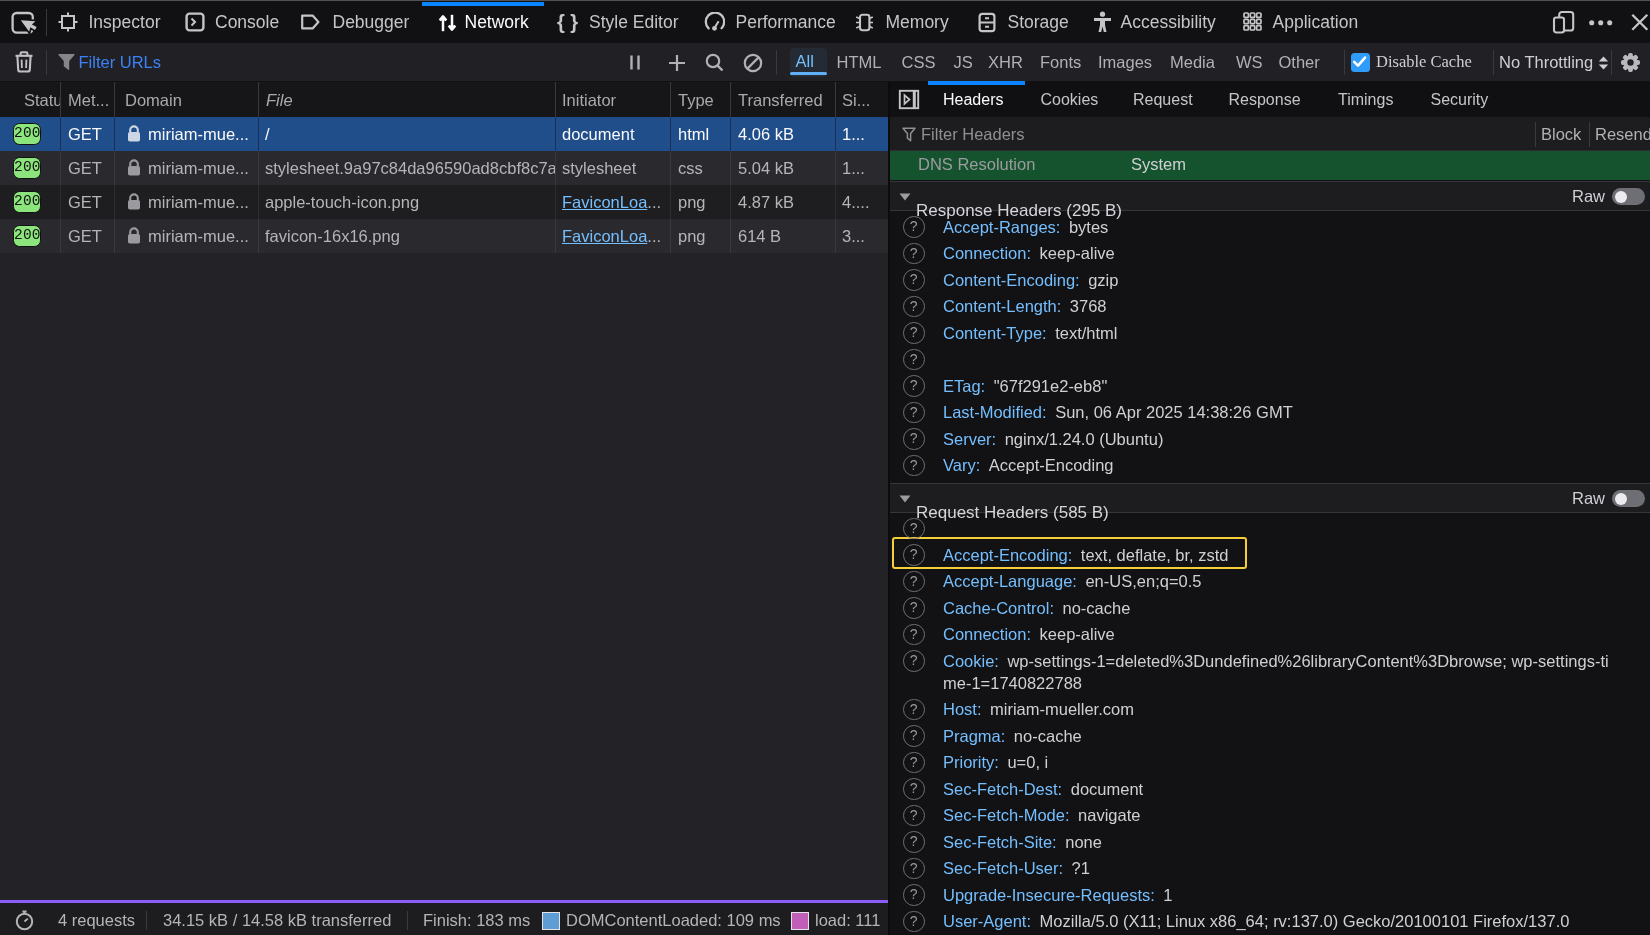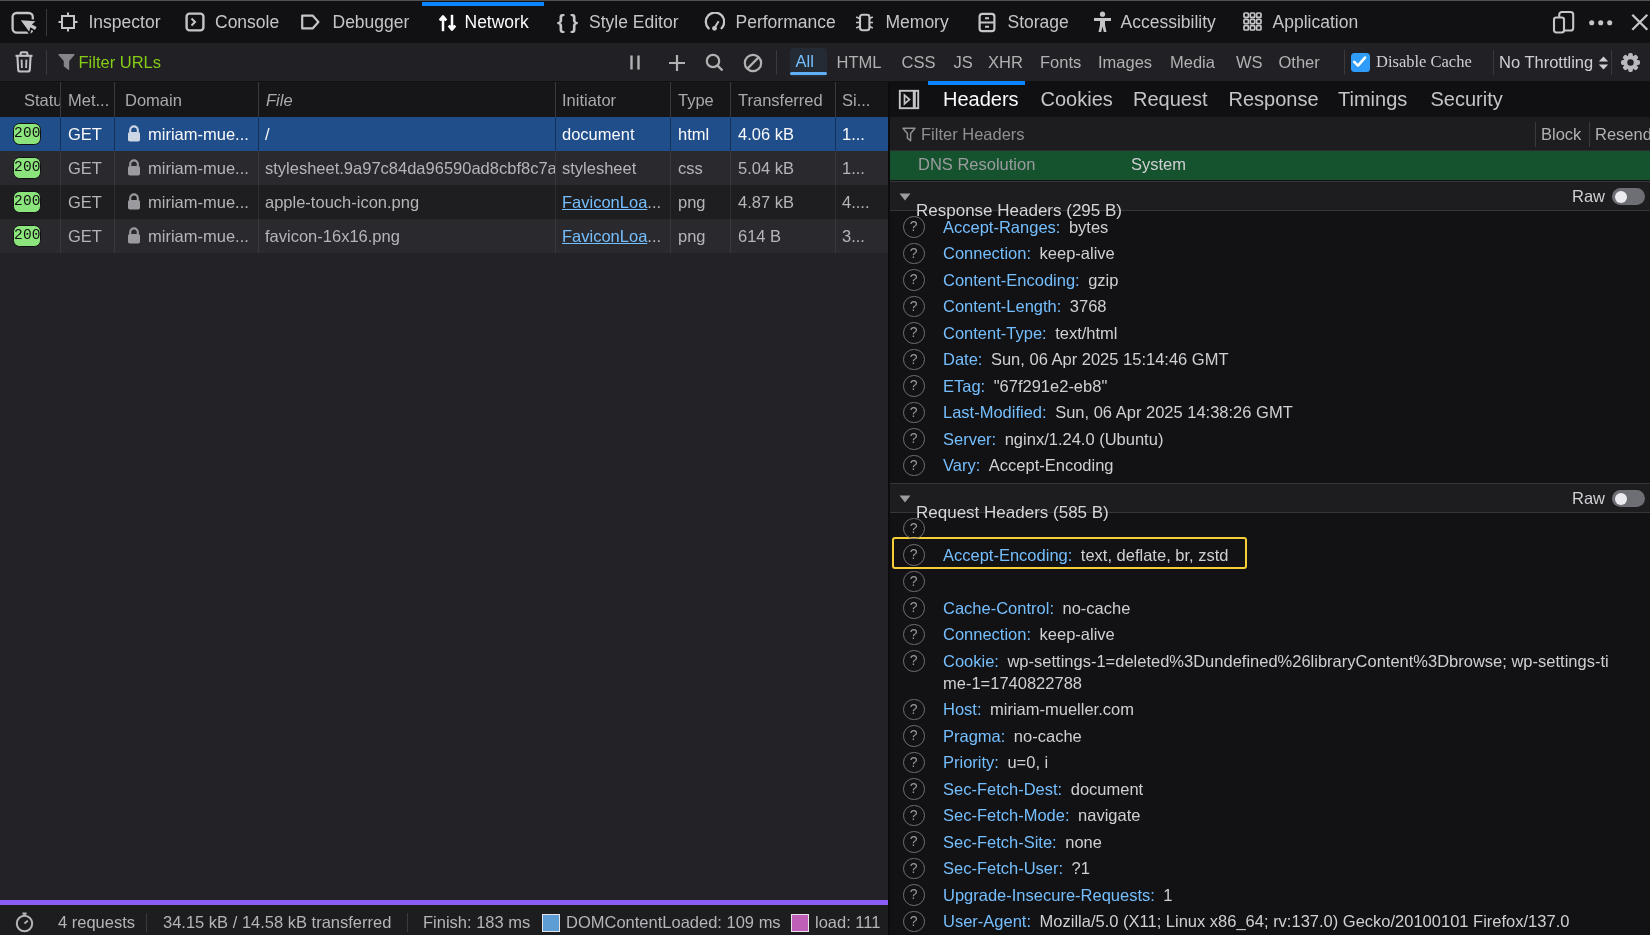--- a/index.html
+++ b/index.html
@@ -36,29 +36,29 @@
 .nrow { position:absolute; left:0; width:888px; height:34px; color:#b5b5b9; }
 .nrow .c { position:absolute; top:0; height:34px; line-height:34px; white-space:nowrap; overflow:hidden; border-right:1px solid rgba(255,255,255,0.07); }
 .r-light { background:#2a2a2e; }
 .r-dark { background:#1e1e21; }
 .r-sel { background:#204e8a; color:#f9f9fa; }
 .r-sel .c { border-right-color:rgba(10,16,28,0.45); }
 .badge { position:absolute; left:13px; top:6px; width:28px; height:22px; line-height:19.5px; text-align:center; background:#8be47c; border:1.5px solid #111; border-radius:6.5px; color:#111; font-family:"Liberation Mono", monospace; font-size:14.5px; letter-spacing:0.2px; }
 .link { color:#75bfff; text-decoration:underline; }
 .lock { position:absolute; left:11px; top:8px; }
 
-#statusbar { position:absolute; left:0; top:818px; width:888px; height:35px; background:#1d1d20; border-top:5px solid #8b5cf6; color:#b4b4b9; }
+#statusbar { position:absolute; left:0; top:818px; width:888px; height:35px; background:#1d1d20; border-top:3px solid #8b5cf6; color:#b4b4b9; }
 #statusbar .txt { position:absolute; top:0; height:34px; line-height:34px; white-space:nowrap; }
 .sb-sep { position:absolute; top:8px; width:1px; height:19px; background:#3a3a3e; }
 .sq { position:absolute; top:8.5px; width:18px; height:18px; border:1.5px solid #e4e4e8; }
 
 
 #right { position:absolute; left:888px; top:82px; width:762px; height:853px; background:#121214; border-left:2px solid #0c0c0d; }
 #sidetabs { position:absolute; left:0; top:0; width:760px; height:35px; background:#101012; color:#c5c5c9; }
-#sidetabs .txt { position:absolute; top:0; height:35px; line-height:35px; font-size:20px; white-space:nowrap; }
+#sidetabs .txt { position:absolute; top:0; height:35px; line-height:35px; font-size:16px; white-space:nowrap; }
 #hline { position:absolute; left:38px; top:-1px; width:97px; height:4px; background:#0a84ff; }
 #filterrow { position:absolute; left:0; top:35px; width:760px; height:34px; background:#1d1d20; border-bottom:1px solid #2c2c30; color:#8f8f94; }
 #filterrow .txt { position:absolute; top:0; height:34px; line-height:34px; white-space:nowrap; }
 #summary { position:absolute; left:0; top:69px; width:760px; height:29px; background:#14532d; color:#9b9ba0; }
 #summary .txt { position:absolute; top:0; height:28px; line-height:26px; }
 .secbar { position:absolute; left:0; width:760px; height:30px; background:#1d1d20; border-top:1px solid #35353a; border-bottom:1px solid #35353a; color:#d5d5da; font-size:17px; }
 .secbar .txt { position:absolute; left:26px; top:0; height:28px; line-height:28px;margin-top:15px; }
 .secbar svg { position:absolute; left:9px; top:11px; }
 .raw { position:absolute; right:45px; top:0; height:28px; line-height:28px; color:#cfcfd4; font-size:16.5px; }
 .toggle { position:absolute; right:5px; top:6px; width:33px; height:17px; background:#6e6e75; border-radius:9px; }
@@ -193,21 +193,21 @@
       <path d="M3.4 5 L4.2 18.6 A2 2 0 0 0 6.2 20.5 H13.8 A2 2 0 0 0 15.8 18.6 L16.6 5"></path>
       <path d="M7.6 8.6 L7.9 17 M12.4 8.6 L12.1 17" stroke-width="1.8"></path>
     </svg>
   </div>
   <div class="vsep" style="left:45.5px;"></div>
   <div class="ic" style="left:58px; top:10px;">
     <svg width="17" height="19" viewBox="0 0 17 19" fill="#85858a" stroke="#85858a" stroke-width="1.2">
       <path d="M1 1.5 H16 L10.6 7.8 V16.4 L6.4 13 V7.8 Z" stroke-linejoin="round"></path>
     </svg>
   </div>
-  <div class="txt" style="left:78.5px; color:#84cc16;">Filter URLs</div>
+  <div class="txt" style="left:78.5px; color:#3b82f6;">Filter URLs</div>
   <div class="ic" style="left:626.5px; top:11px;">
     <svg width="16" height="17" viewBox="0 0 16 17" stroke="#b1b1b3" stroke-width="2.4" fill="none">
       <path d="M4.5 1.5 V15.5 M11.5 1.5 V15.5"></path>
     </svg>
   </div>
   <div class="ic" style="left:668px; top:11px;">
     <svg width="18" height="18" viewBox="0 0 18 18" stroke="#b1b1b3" stroke-width="2.2" fill="none">
       <path d="M9 1 V17 M1 9 H17"></path>
     </svg>
   </div>
@@ -434,21 +434,20 @@
   <div class="hrow" style="top:211.3px;">
         <span class="qi">?</span>
         <span class="hname">Content-Length:<span class="hval">3768</span></span>
       </div>
   <div class="hrow" style="top:237.8px;">
         <span class="qi">?</span>
         <span class="hname">Content-Type:<span class="hval">text/html</span></span>
       </div>
   <div class="hrow" style="top:264.3px;">
         <span class="qi">?</span>
-        <span class="hname">Date:<span class="hval">Sun, 06 Apr 2025 15:14:46 GMT</span></span>
       </div>
   <div class="hrow" style="top:290.8px;">
         <span class="qi">?</span>
         <span class="hname">ETag:<span class="hval">"67f291e2-eb8"</span></span>
       </div>
   <div class="hrow" style="top:317.3px;">
         <span class="qi">?</span>
         <span class="hname">Last-Modified:<span class="hval">Sun, 06 Apr 2025 14:38:26 GMT</span></span>
       </div>
   <div class="hrow" style="top:343.8px;">
@@ -472,20 +471,21 @@
   <div id="hlbox"></div>
   <div class="hrow" style="top:433.3px;">
         <span class="qi">?</span>
       </div>
   <div class="hrow" style="top:459.8px;">
         <span class="qi">?</span>
         <span class="hname">Accept-Encoding:<span class="hval">text, deflate, br, zstd</span></span>
       </div>
   <div class="hrow" style="top:486.3px;">
         <span class="qi">?</span>
+        <span class="hname">Accept-Language:<span class="hval">en-US,en;q=0.5</span></span>
       </div>
   <div class="hrow" style="top:512.8px;">
         <span class="qi">?</span>
         <span class="hname">Cache-Control:<span class="hval">no-cache</span></span>
       </div>
   <div class="hrow" style="top:539.3px;">
         <span class="qi">?</span>
         <span class="hname">Connection:<span class="hval">keep-alive</span></span>
       </div>
   <div class="hrow" style="top:565.8px;">

